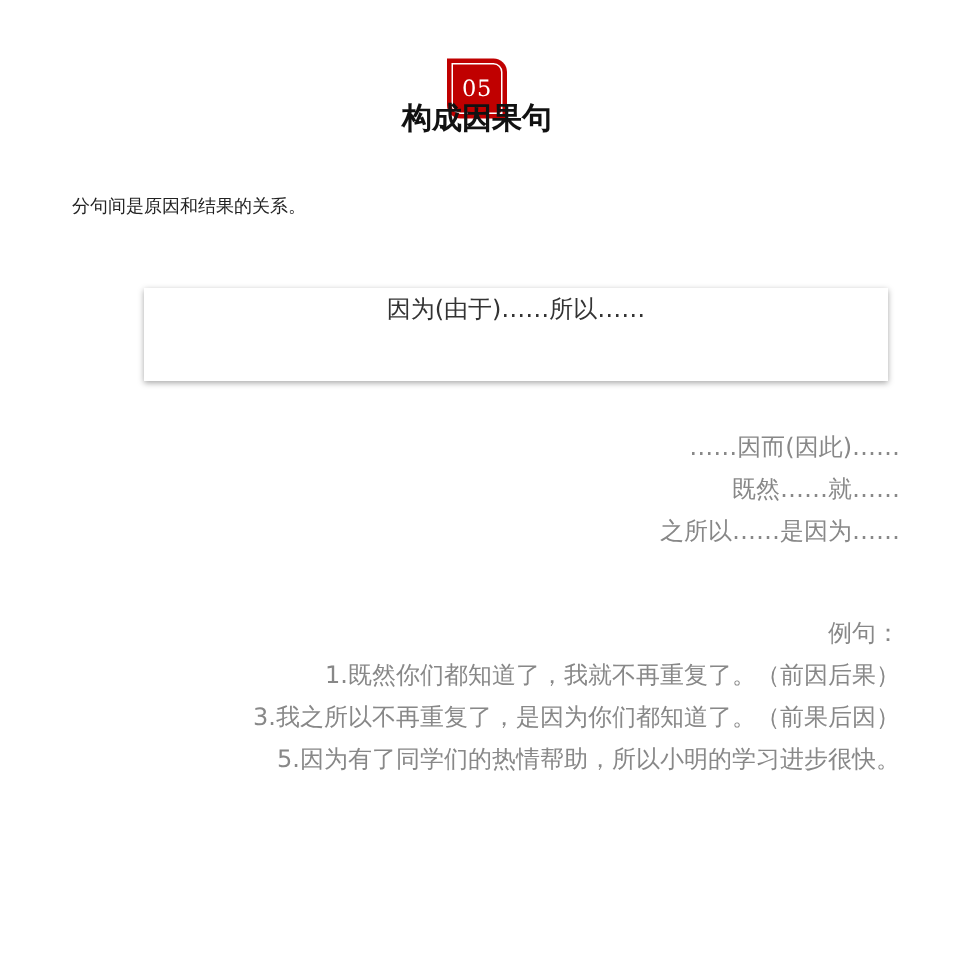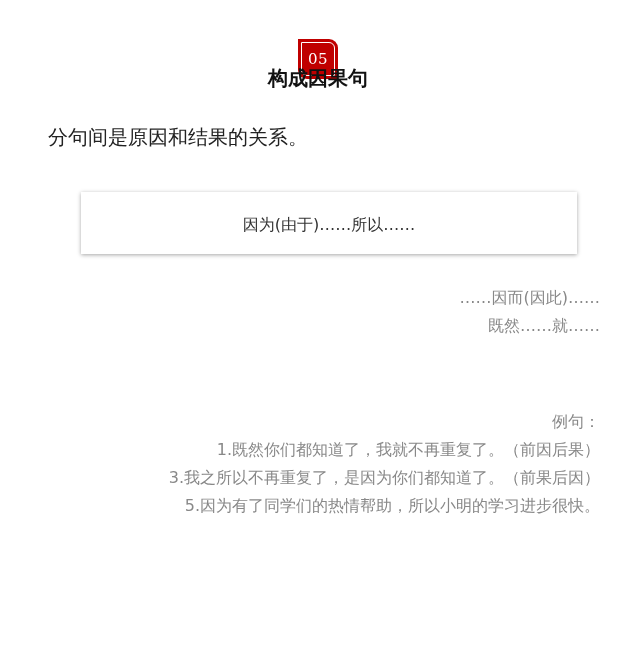--- a/index.html
+++ b/index.html
@@ -50,34 +50,33 @@
     text-align: center;
     font-size: 20px;
     font-weight: bold;
     color: #111111;
     line-height: 22px;
   }
   .intro {
     position: absolute;
     left: 48px;
     top: 126px;
-    font-size: 20px;
+    font-size: 12px;
     color: #222222;
     line-height: 22px;
   }
   .formula-box {
     position: absolute;
-    left: 81px;
+    left: 96px;
     top: 192px;
     width: 496px;
     height: 62px;
     background: #ffffff;
     box-shadow: 0 1px 4px rgba(0,0,0,0.35);
     display: flex;
-    align-items: center;
     justify-content: center;
   }
   .formula-text {
     font-size: 16px;
     color: #333333;
     margin-top: 4px;
   }
   .gray-block {
     position: absolute;
     left: 80px;
@@ -103,20 +102,21 @@
 
 <div class="intro">分句间是原因和结果的关系。</div>
 
 <div class="formula-box">
   <span class="formula-text">因为(由于)……所以……</span>
 </div>
 
 <div class="gray-block patterns">
   <span class="line">……因而(因此)……</span>
   <span class="line">既然……就……</span>
+  <span class="line">之所以……是因为……</span>
 </div>
 
 <div class="gray-block examples">
   <span class="line">例句：</span>
   <span class="line">1.既然你们都知道了，我就不再重复了。（前因后果）</span>
   <span class="line">3.我之所以不再重复了，是因为你们都知道了。（前果后因）</span>
   <span class="line">5.因为有了同学们的热情帮助，所以小明的学习进步很快。</span>
 </div>
 
 </body></html>

